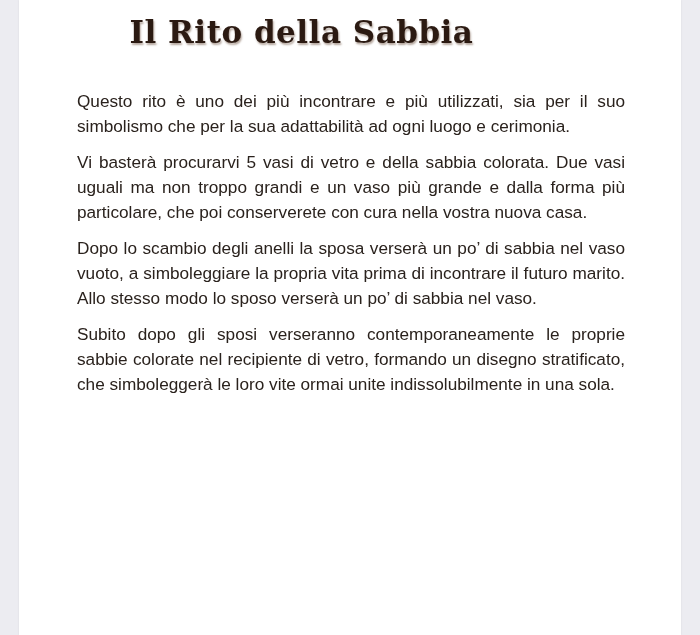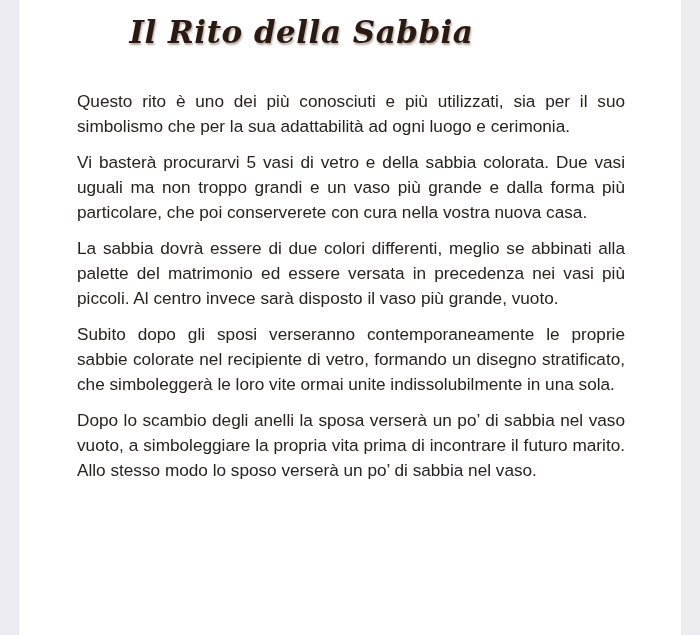--- a/index.html
+++ b/index.html
@@ -22,21 +22,20 @@
       background: #ffffff;
       box-shadow: 0 0 2px rgba(0,0,0,0.08);
     }
     .title {
       position: absolute;
       left: 0;
       width: 565px;
       top: 14px;
       text-align: center;
       font-family: "DejaVu Serif", serif;
-      font-style: italic;
       font-weight: bold;
       font-size: 31px;
       color: #2b1a12;
       letter-spacing: 0.5px;
       text-shadow: 1px 2px 2px rgba(90, 60, 40, 0.45);
     }
     .body-text {
       position: absolute;
       left: 58px;
       width: 548px;
@@ -53,19 +52,18 @@
     .body-text p.last-left {
       text-align-last: left;
     }
   </style>
 </head>
 <body>
 
 <div class="page">
   <div class="title">Il Rito della Sabbia</div>
   <div class="body-text">
-    <p class="last-left">Questo rito è uno dei più conosciuti e più utilizzati, sia per il suo simbolismo che per la sua adattabilità ad ogni luogo e cerimonia.</p>
+    <p class="last-left">Questo rito è uno dei più incontrare e più utilizzati, sia per il suo simbolismo che per la sua adattabilità ad ogni luogo e cerimonia.</p>
     <p class="last-left">Vi basterà procurarvi 5 vasi di vetro e della sabbia colorata. Due vasi uguali ma non troppo grandi e un vaso più grande e dalla forma più particolare, che poi conserverete con cura nella vostra nuova casa.</p>
-    <p class="last-left">La sabbia dovrà essere di due colori differenti, meglio se abbinati alla palette del matrimonio ed essere versata in precedenza nei vasi più piccoli. Al centro invece sarà disposto il vaso più grande, vuoto.</p>
+    <p class="last-left">Dopo lo scambio degli anelli la sposa verserà un po’ di sabbia nel vaso vuoto, a simboleggiare la propria vita prima di incontrare il futuro marito. Allo stesso modo lo sposo verserà un po’ di sabbia nel vaso.</p>
     <p class="last-left">Subito dopo gli sposi verseranno contemporaneamente le proprie sabbie colorate nel recipiente di vetro, formando un disegno stratificato, che simboleggerà le loro vite ormai unite indissolubilmente in una sola.</p>
-    <p class="last-left">Dopo lo scambio degli anelli la sposa verserà un po’ di sabbia nel vaso vuoto, a simboleggiare la propria vita prima di incontrare il futuro marito. Allo stesso modo lo sposo verserà un po’ di sabbia nel vaso.</p>
   </div>
 </div>
 
 </body></html>

